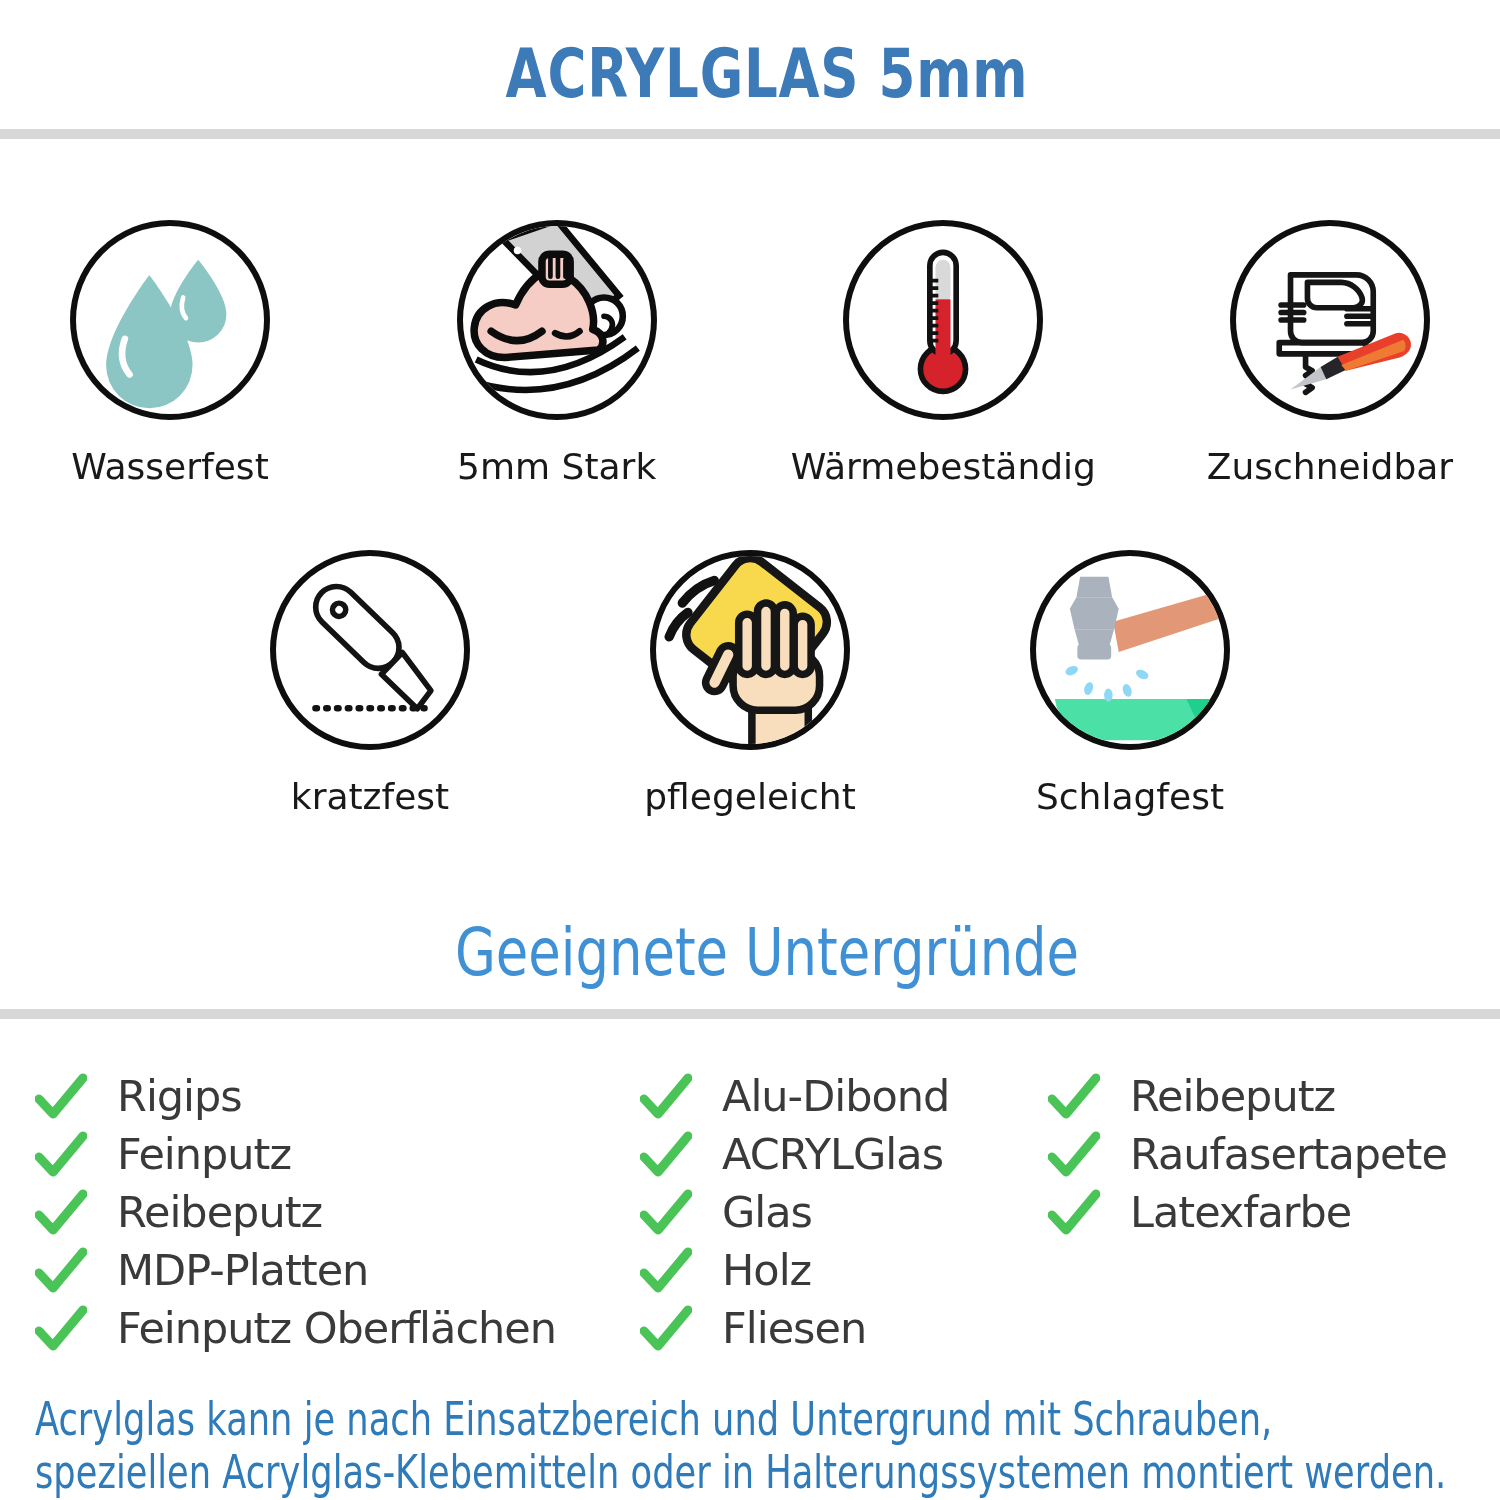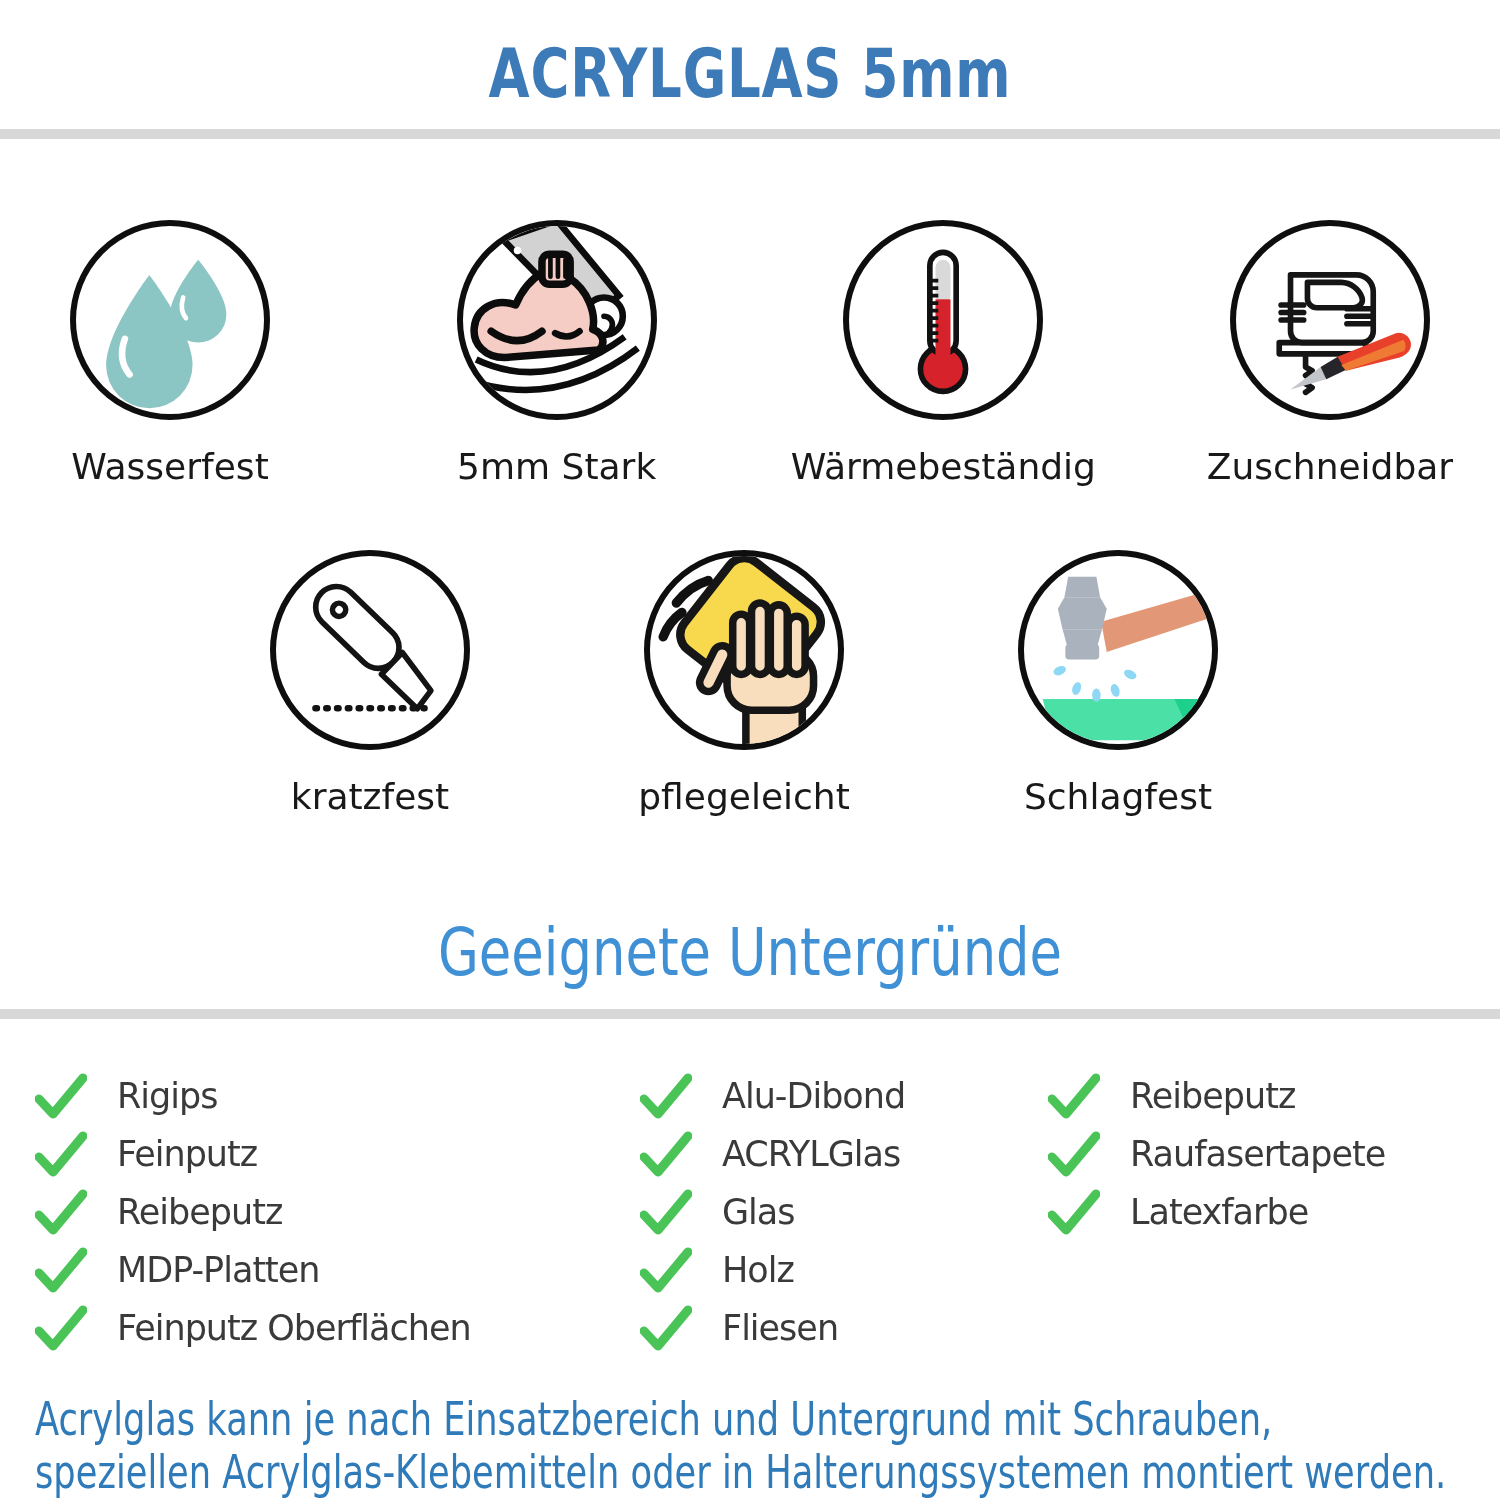--- a/index.html
+++ b/index.html
@@ -1,42 +1,42 @@
 <!DOCTYPE html>
 <html><head>
 <meta charset="utf-8">
 <style>
   * { margin:0; padding:0; box-sizing:border-box; }
   html,body { background:#ffffff; font-family:"DejaVu Sans","Liberation Sans",sans-serif; }
-  .page { position:relative; width:1500px; height:1500px; background:#fff; overflow:hidden; }
+  .page { position:relative; width:1500px; height:1500px; background:#fff; overflow:hidden;padding-left:17px; }
 
   .title { position:absolute; top:34px; width:100%; text-align:center;
            font-size:68px; font-weight:bold; color:#3d7ab8;
            letter-spacing:1px; transform:scaleX(0.78); }
 
   .bar { position:absolute; left:0; width:100%; height:10px; background:#d8d8d8; }
   .bar1 { top:129px; } .bar2 { top:1009px; }
 
   .feat-row { position:absolute; display:flex; justify-content:space-between; }
   .row1 { top:220px; left:40px; right:40px; }
-  .row2 { top:550px; left:240px; right:252px; }
+  .row2 { top:550px; left:240px; right:240px; }
   .feature { width:260px; display:flex; flex-direction:column; align-items:center; }
   .circle { width:200px; height:200px; border:6px solid #0e0e0e; border-radius:50%;
             overflow:hidden; background:#fff; flex:none; }
   .circle svg { width:100%; height:100%; display:block; }
   .feat-label { margin-top:26px; font-size:36px; color:#191919; white-space:nowrap; }
 
   .subtitle { position:absolute; top:914px; width:100%; text-align:center;
               font-size:66px; font-weight:400; color:#3f90d4; transform:scaleX(0.80); }
 
   .col { position:absolute; top:1072px; }
   .col1 { left:35px; } .col2 { left:640px; } .col3 { left:1048px; }
   .check-item { display:flex; align-items:center; height:48px; margin-bottom:10px; }
   .check-item svg { flex:none; }
-  .check-item span { margin-left:30px; font-size:35px; color:#3a3a3a;
+  .check-item span { margin-left:30px; font-size:43px; color:#3a3a3a;
                      letter-spacing:-1px; white-space:nowrap; }
 
   .footer { position:absolute; top:1392px; left:35px; font-size:47px; color:#2f7ab8;
             line-height:53px; white-space:nowrap; transform:scaleX(0.75);
             transform-origin:left top; }
 </style>
 </head>
 <body>
 
 <div class="page">

